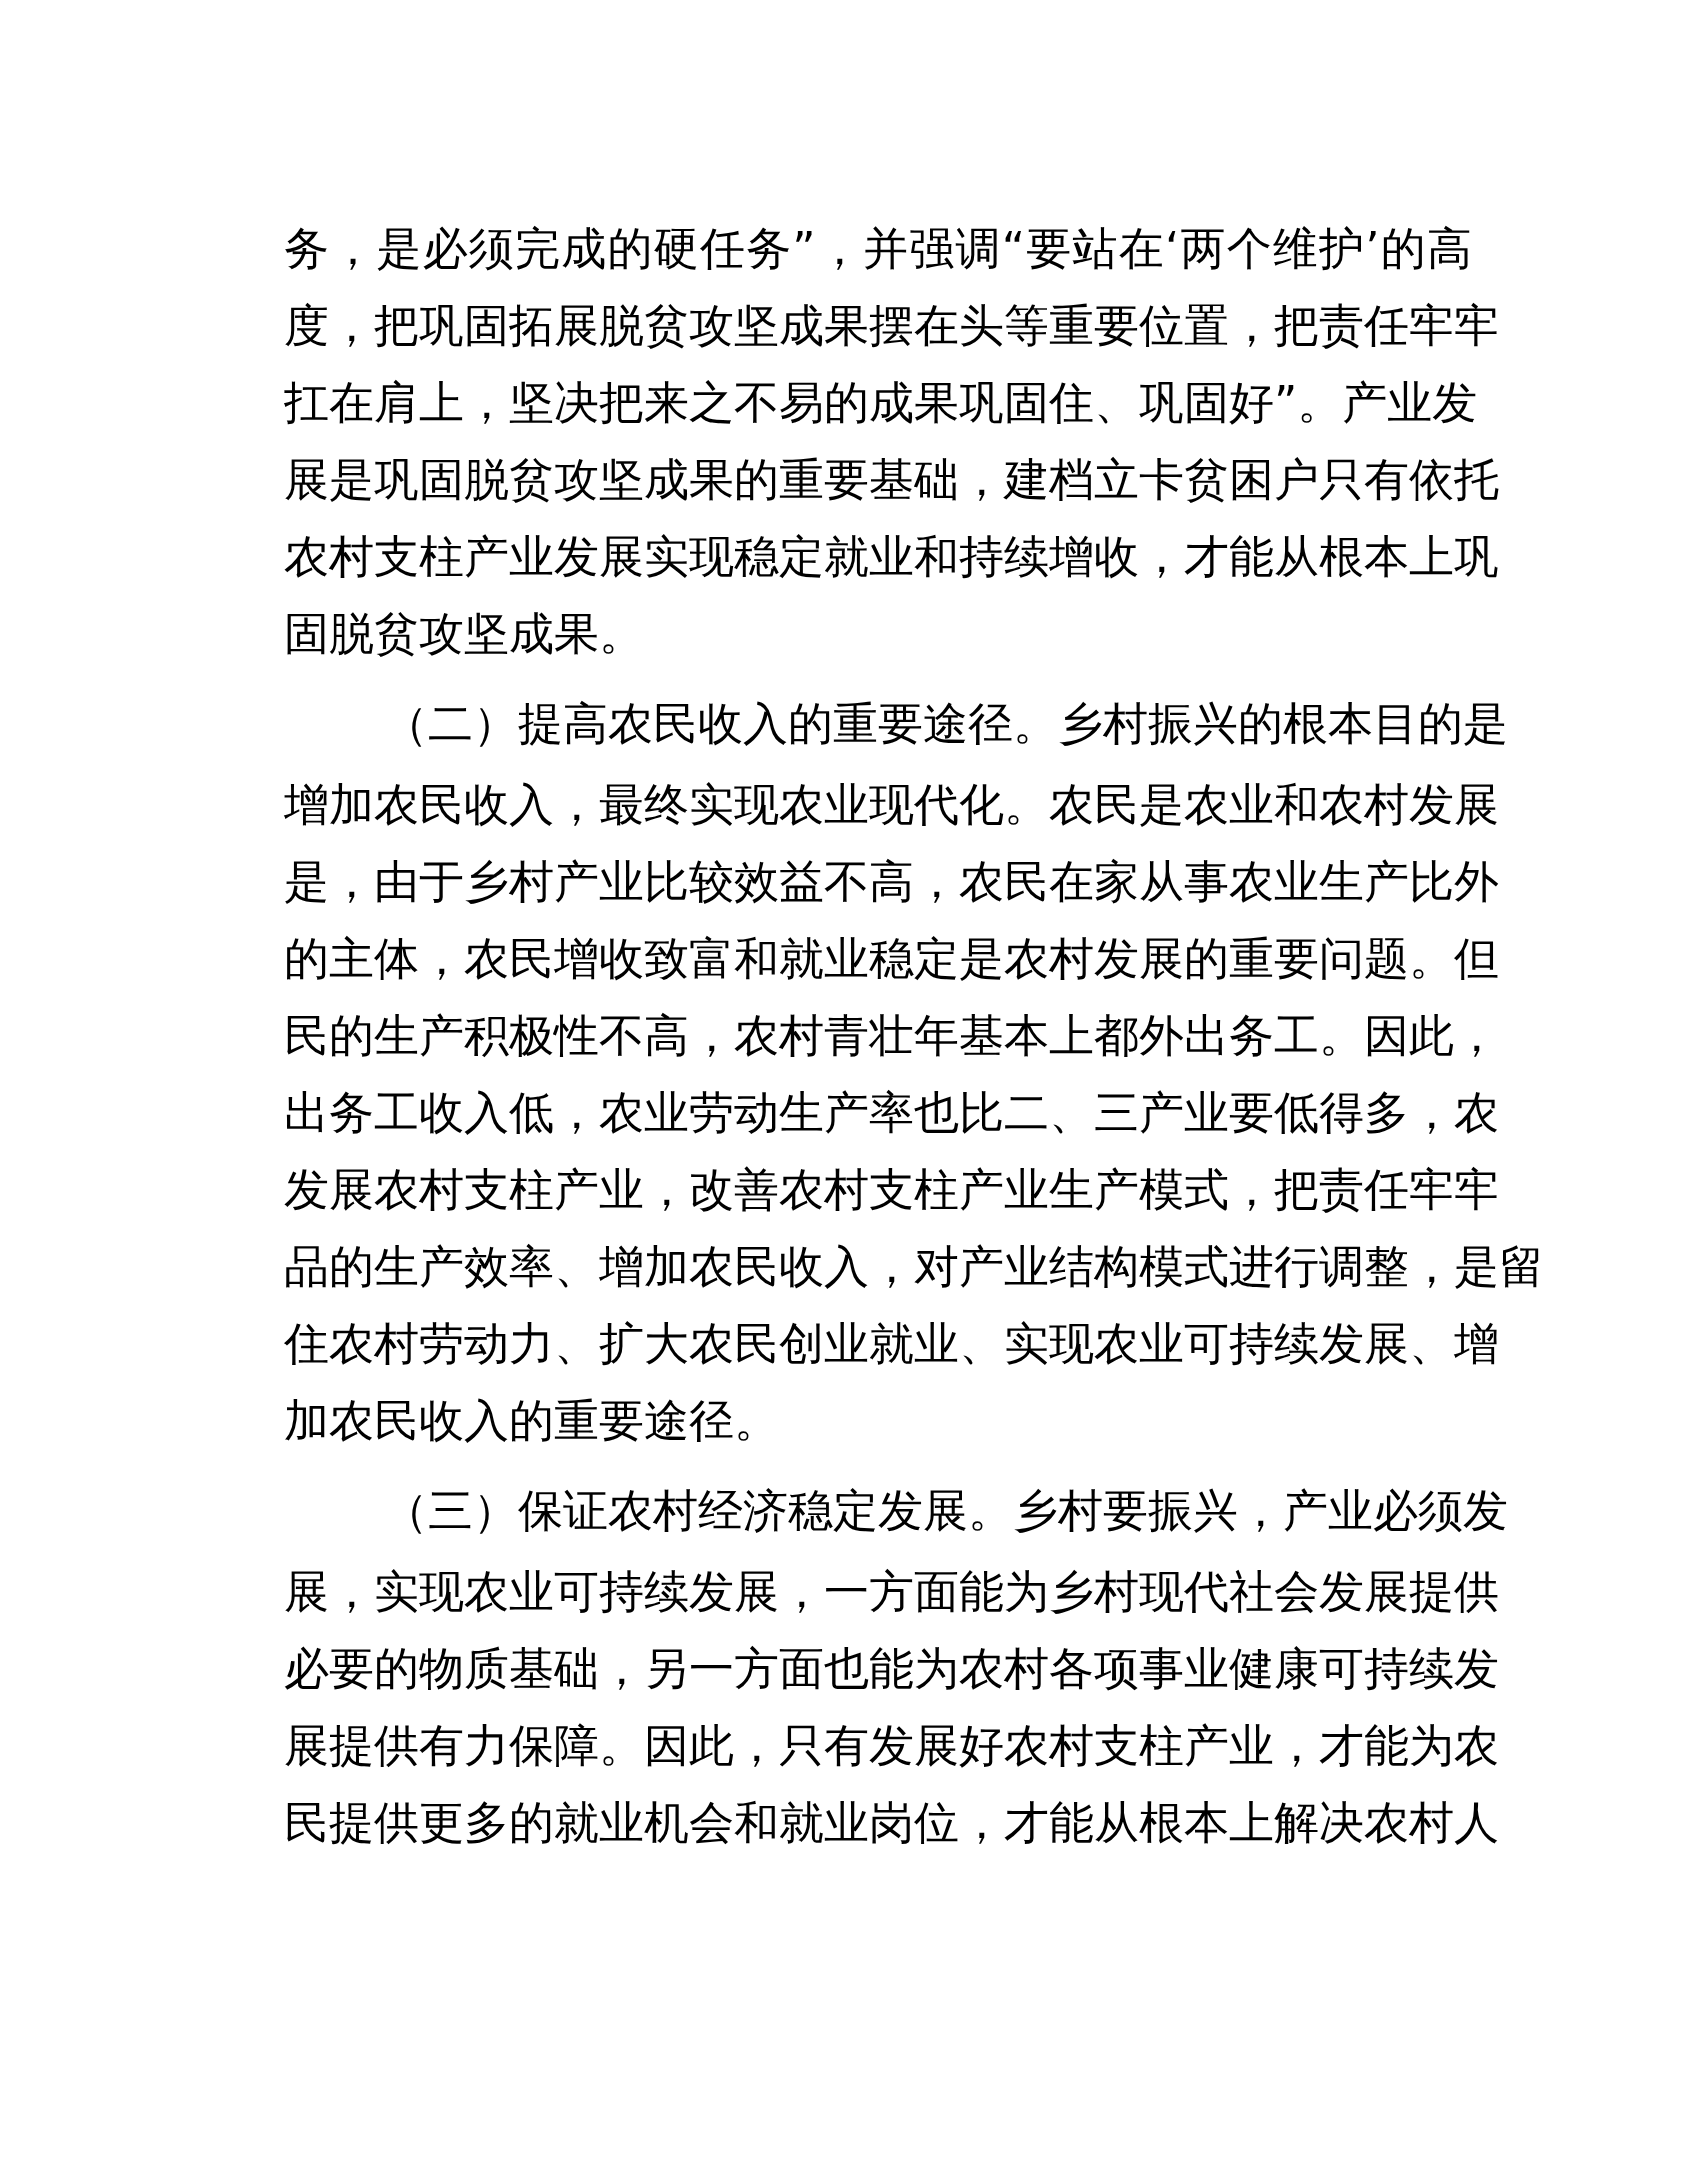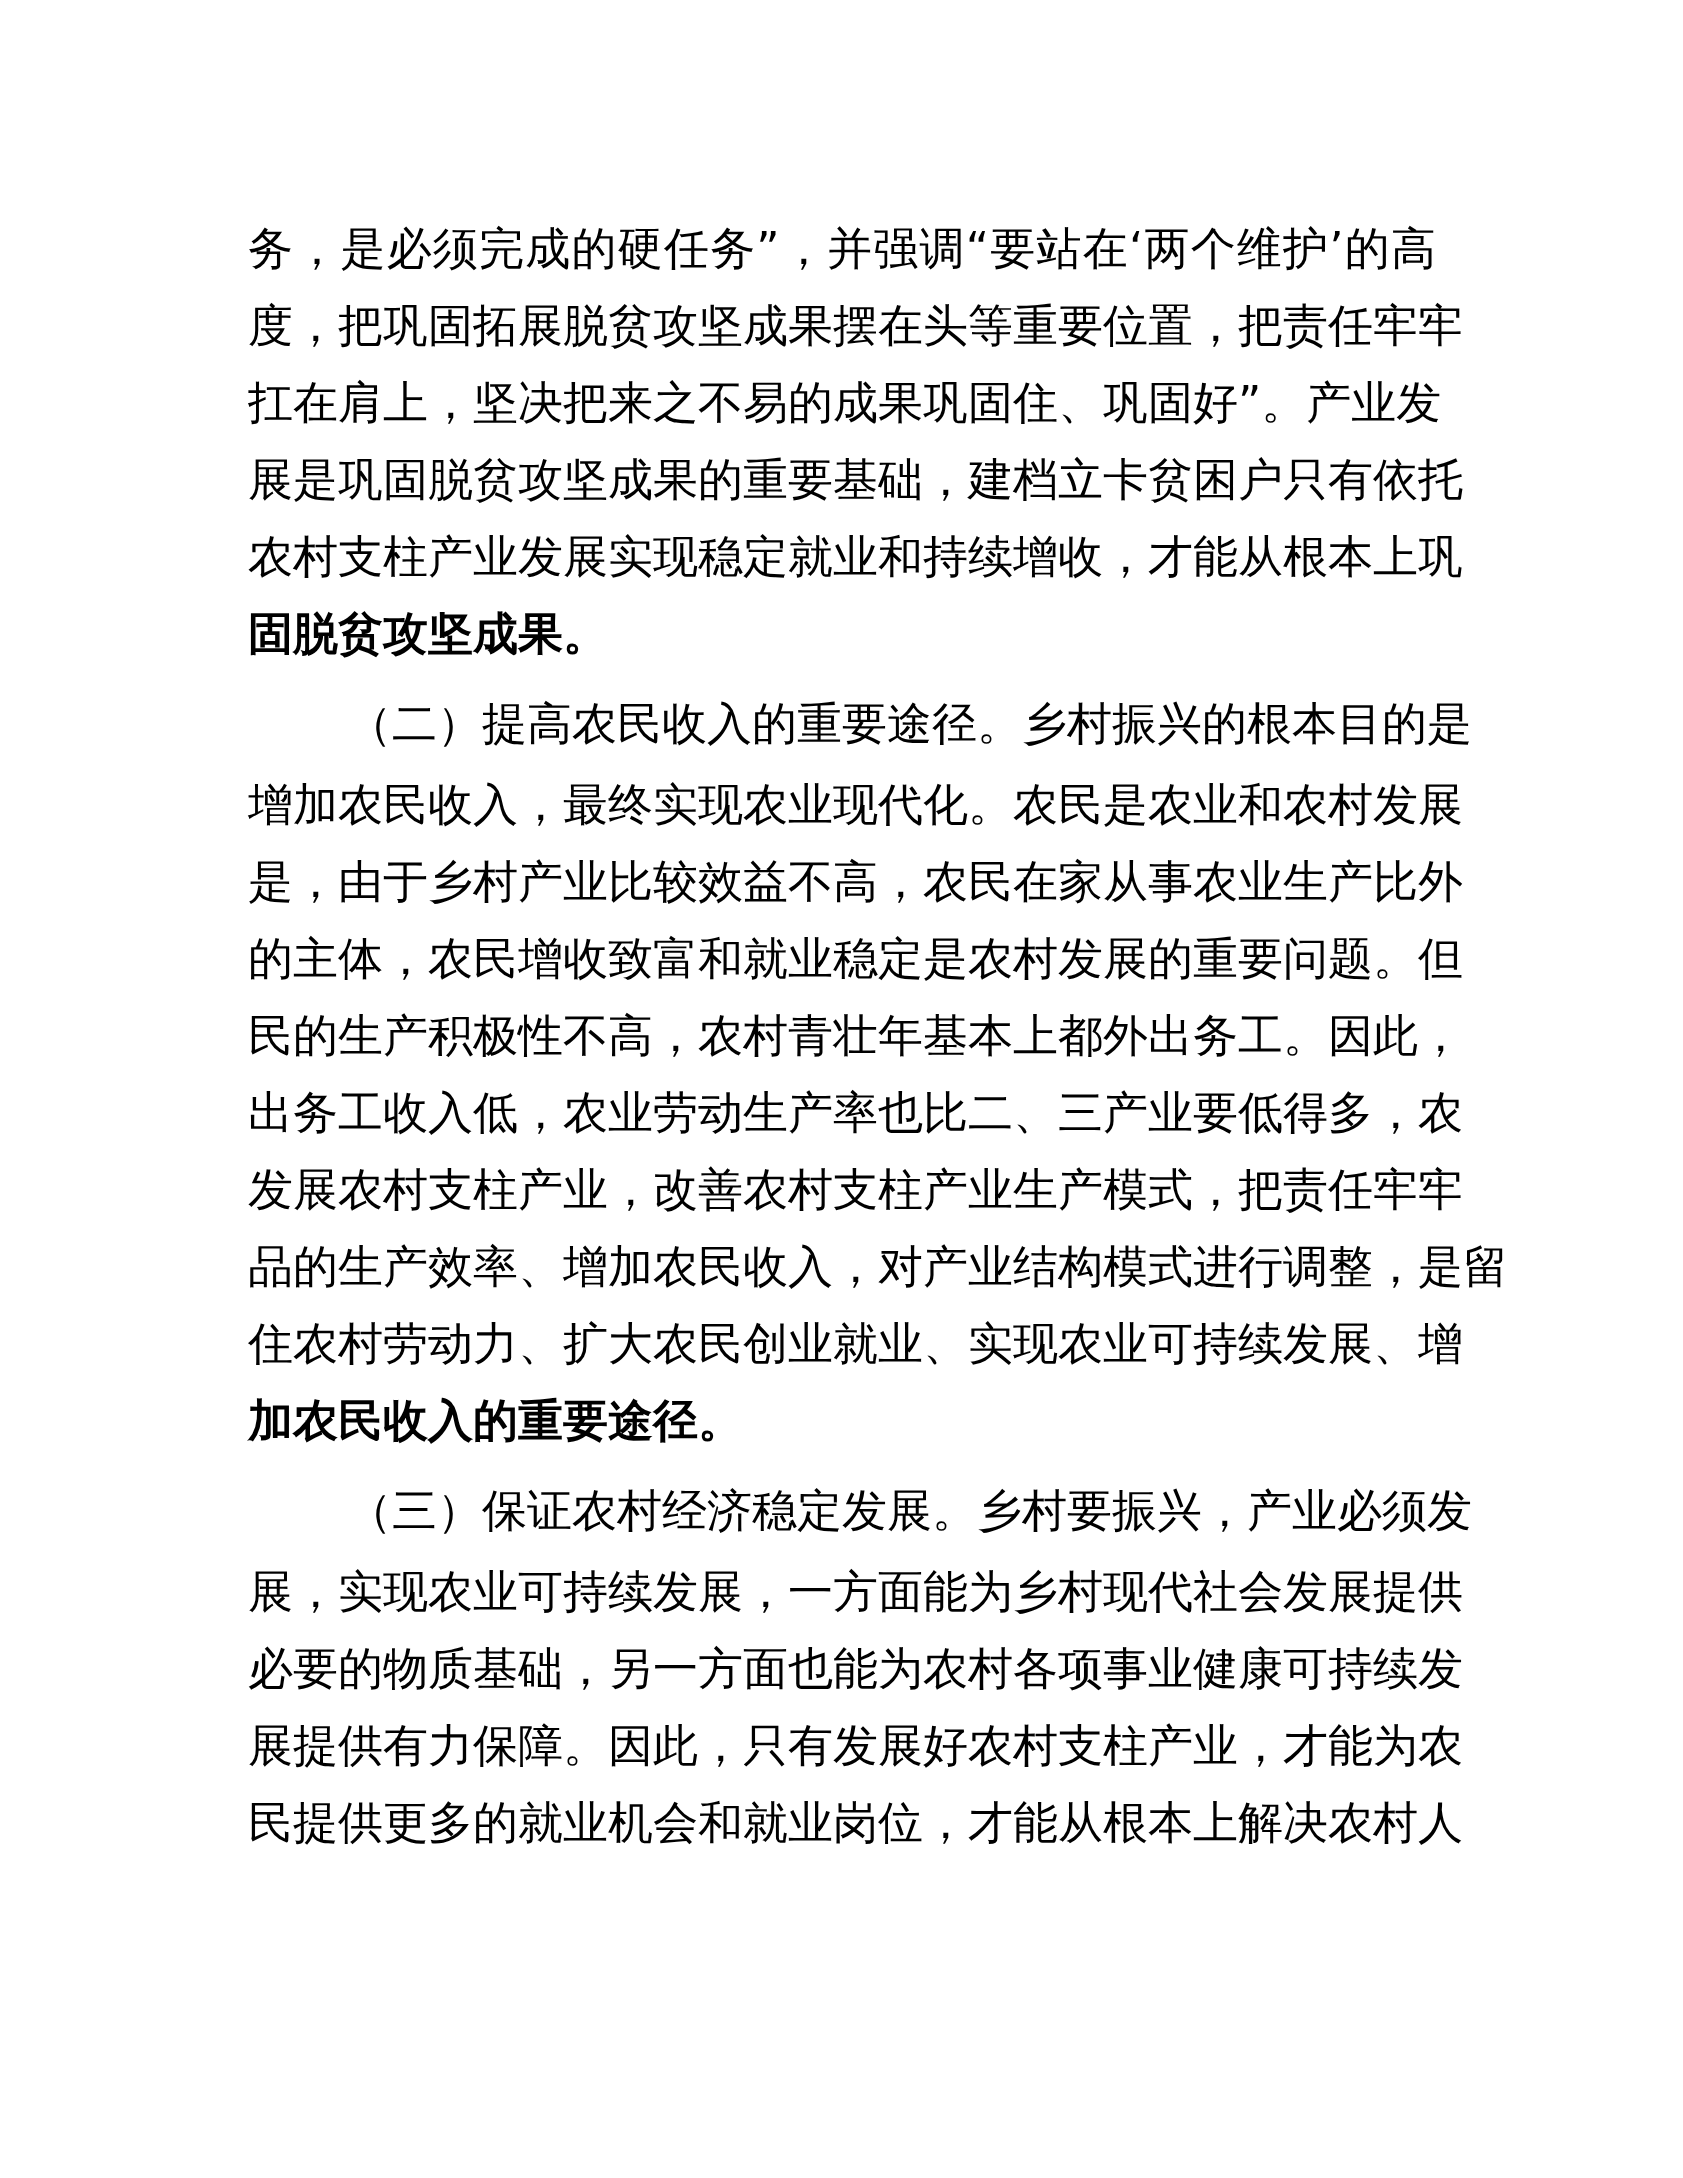--- a/index.html
+++ b/index.html
@@ -28,29 +28,29 @@
     .line {
       display: block;
       height: 77px;
       line-height: 77px;
       font-size: 45px;
       white-space: nowrap;
       text-align: justify;
       text-align-last: justify;
       width: 1188px;
       overflow: visible;
+      margin-left: 36px;
     }
     .line.indent {
       padding-left: 99px;
       width: 1089px;
       font-family: Liberation Mono, monospace;
     }
     .line.last {
       text-align-last: left;
-      font-weight: bold;
     }
   </style>
 </head>
 <body>
 
 <div class="page">
 
   <div class="para">
     <span class="line">务，是必须完成的硬任务”，并强调“要站在‘两个维护’的高</span>
     <span class="line">度，把巩固拓展脱贫攻坚成果摆在头等重要位置，把责任牢牢</span>

